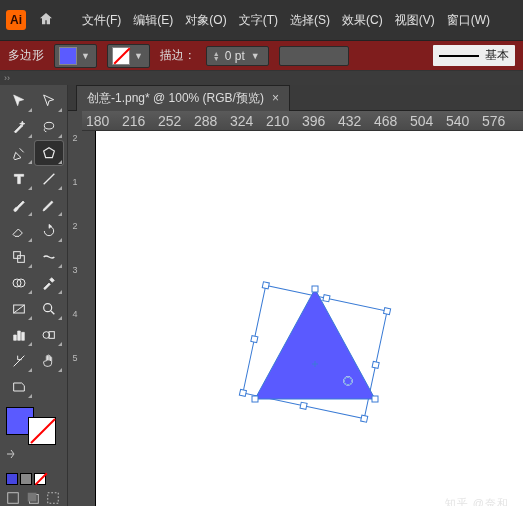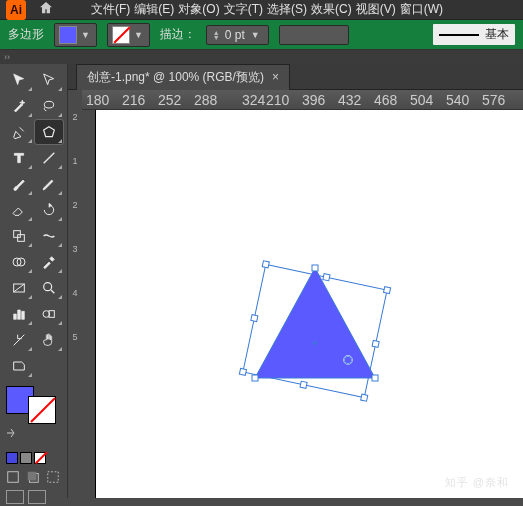--- a/index.html
+++ b/index.html
@@ -8,45 +8,45 @@
     background: #4a4a4a;
     width: 523px;
     height: 506px;
     overflow: hidden;
     color: #ddd;
     font-size: 12px;
     user-select: none;
   }
   
   .menubar {
-    height: 20px;
+    height: 41px;
     background: #333;
     display: flex;
     align-items: center;
     padding: 0 6px;
     gap: 12px;
     border-bottom: 1px solid #222;
   }
   .app-logo {
     width: 20px; height: 20px;
     background: #ff6600;
     border-radius: 3px;
     color: #2b0a00;
     font-weight: 700;
     font-size: 12px;
     text-align: center;
     line-height: 20px;
   }
   .home-ic svg { width: 16px; height: 16px; fill: #ccc; }
-  .menubar .menu-items { display: flex; gap: 4px; margin-left: 25px; }
+  .menubar .menu-items { display: flex; gap: 12px; margin-left: 16px; }
   .menubar .menu-items span { color: #e0e0e0; cursor: default; }
   
   .ctrlbar {
     height: 30px;
-    background: #15803d;
+    background: #7f1d1d;
     border-bottom: 1px solid #333;
     display: flex;
     align-items: center;
     gap: 10px;
     padding: 0 8px;
   }
   .shape-label { color: #ddd; }
   .swatch-box {
     display: flex; align-items: center; gap: 2px;
     background: #575757; border: 1px solid #2a2a2a;
@@ -458,21 +458,21 @@
         <span>4</span>
         <span>5</span>
       </div>
 
       <div class="rightcol">
         <div class="ruler">
           <span class="tick" style="left:4px">180</span>
           <span class="tick" style="left:40px">216</span>
           <span class="tick" style="left:76px">252</span>
           <span class="tick" style="left:112px">288</span>
-          <span class="tick" style="left:160px">324</span>
+          <span class="tick" style="left:148px">324</span>
           <span class="tick" style="left:184px">210</span>
           <span class="tick" style="left:220px">396</span>
           <span class="tick" style="left:256px">432</span>
           <span class="tick" style="left:292px">468</span>
           <span class="tick" style="left:328px">504</span>
           <span class="tick" style="left:364px">540</span>
           <span class="tick" style="left:400px">576</span>
         </div>
 
         <div class="canvas-wrap">

